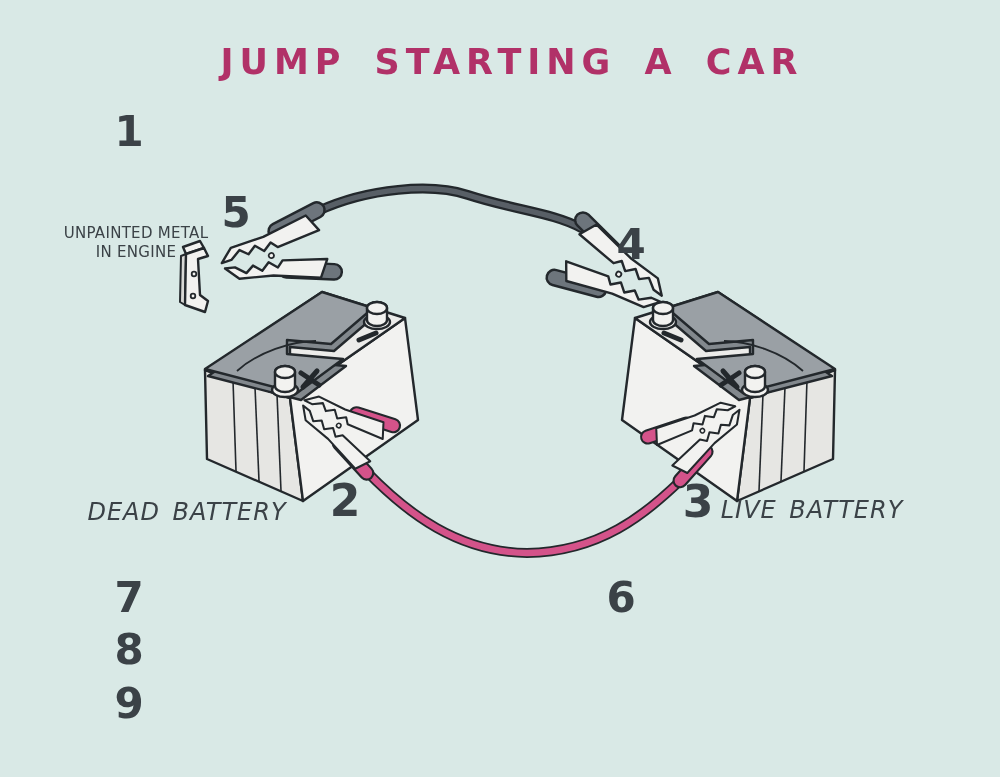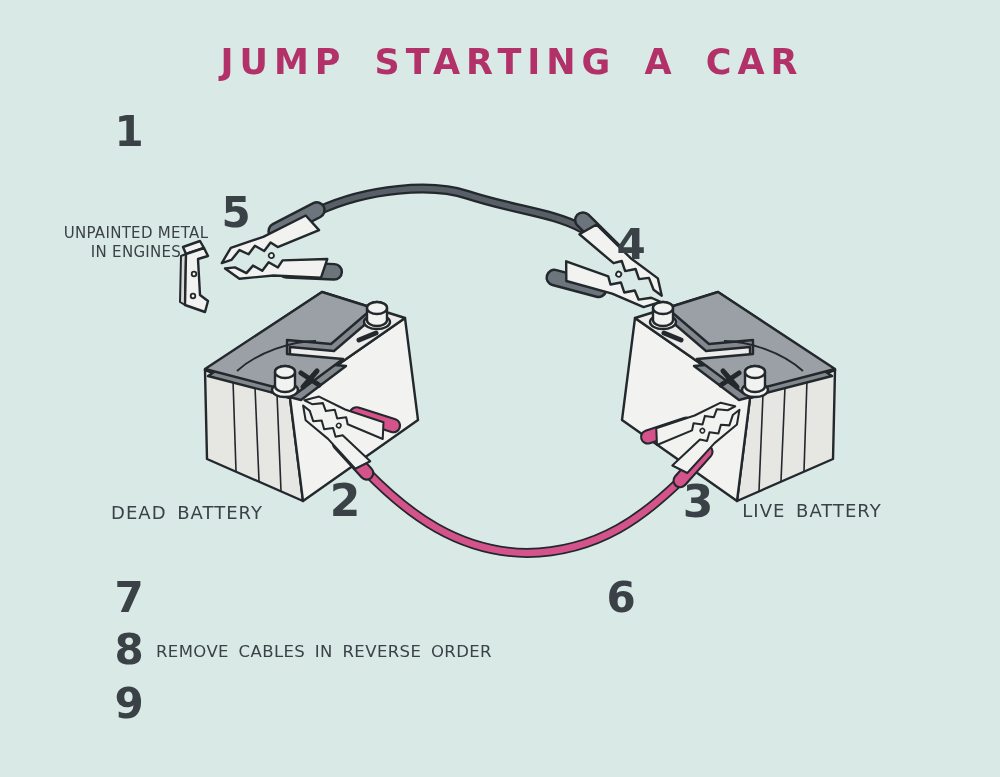--- a/index.html
+++ b/index.html
@@ -10,22 +10,22 @@
   .title{position:absolute;left:0;right:0;top:42px;text-align:center;
          font-size:35px;font-weight:bold;letter-spacing:6px;word-spacing:10px;
          color:var(--c-title,#b13168);}
 
   .step-row{position:absolute;display:flex;align-items:center;height:44px;color:var(--c-ink,#3b4247);}
   .step-num{font-size:42px;font-weight:bold;min-width:34px;text-align:center;line-height:44px;}
   .step-text{font-size:16.5px;letter-spacing:.4px;word-spacing:4px;margin-left:10px;padding-top:2px;}
 
   .callout-num{position:absolute;transform:translate(-50%,-50%);font-size:44px;font-weight:bold;
                color:var(--c-ink,#3b4247);}
-  .diagram-label{position:absolute;transform:translate(-50%,-50%);font-size:18px;letter-spacing:1px;
-                 word-spacing:4px;color:var(--c-ink,#3b4247);white-space:nowrap;}
+  .diagram-label{position:absolute;transform:translate(-50%,-50%);font-size:24px;letter-spacing:1px;
+                 word-spacing:4px;color:var(--c-ink,#3b4247);white-space:nowrap;font-style:italic;}
   .small-label{position:absolute;transform:translate(-50%,0);text-align:center;font-size:15px;
                line-height:19px;letter-spacing:.3px;color:var(--c-ink,#3b4247);white-space:nowrap;}
 
   
   .outline{stroke:var(--c-outline,#23282c);stroke-width:2.4;stroke-linejoin:round;stroke-linecap:round;}
   .face-left{fill:var(--c-battery_shade,#e6e6e3);}
   .face-right{fill:var(--c-battery,#f2f2f0);}
   .face-top{fill:var(--c-battery_top,#ececea);}
   .cover{fill:var(--c-cover,#9aa0a5);}
   .cover-edge{fill:var(--c-cover_edge,#82888d);}
@@ -117,32 +117,31 @@
     <span class="step-num">1</span>
   </div>
 
   <div class="callout-num" style="left:236px;top:212px;font-size:42px;">5</div>
   <div class="callout-num" style="left:631px;top:244px;font-size:42px;">4</div>
   <div class="callout-num" style="left:345px;top:500px;">2</div>
   <div class="callout-num" style="left:698px;top:501px;">3</div>
 
   <div class="small-label" style="left:136px;top:224px;">
     <div>UNPAINTED METAL</div>
-    <div>IN ENGINES</div>
+    <div>IN ENGINE</div>
   </div>
   <div class="diagram-label" style="left:187px;top:512px;">DEAD BATTERY</div>
   <div class="diagram-label" style="left:812px;top:510px;">LIVE BATTERY</div>
 
   <div class="step-row" style="left:112px;top:576px;">
     <span class="step-num">7</span>
   </div>
   <div class="step-row" style="left:604px;top:576px;">
     <span class="step-num">6</span>
   </div>
   <div class="step-row" style="left:112px;top:628px;">
     <span class="step-num">8</span>
-    <span class="step-text">REMOVE CABLES IN REVERSE ORDER</span>
   </div>
   <div class="step-row" style="left:112px;top:682px;">
     <span class="step-num">9</span>
   </div>
 
 </div>
 
 </body></html>

